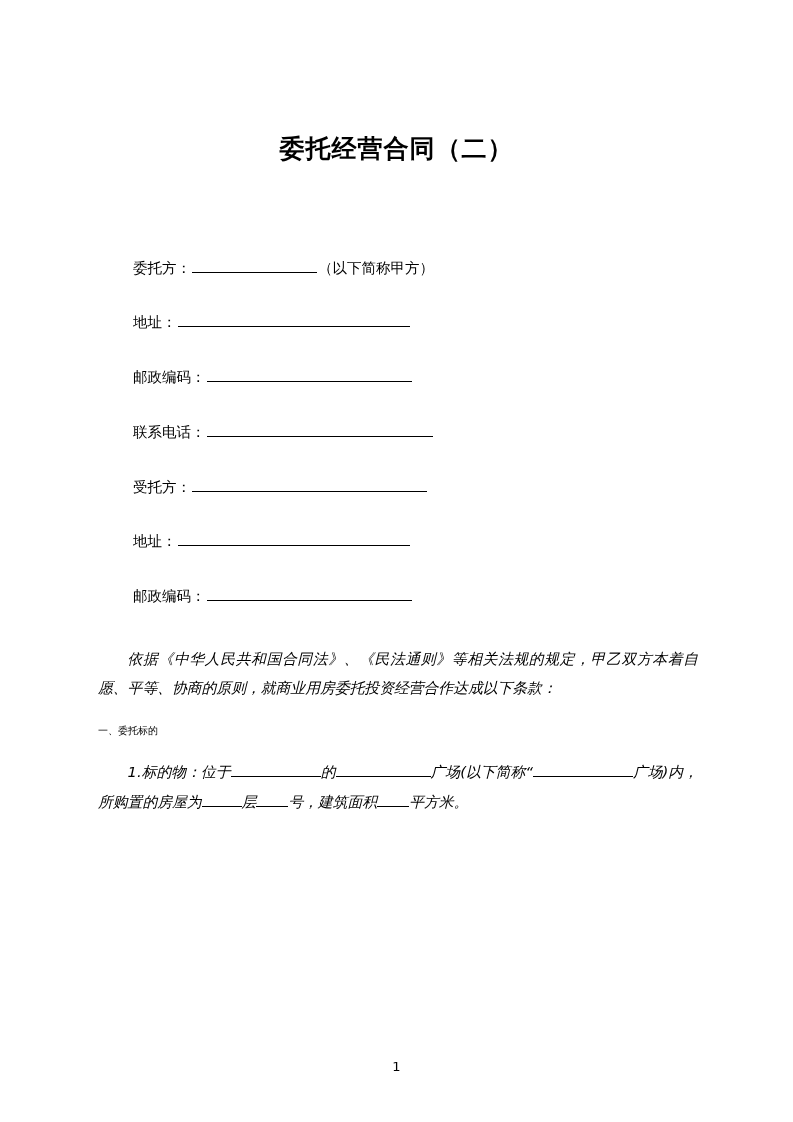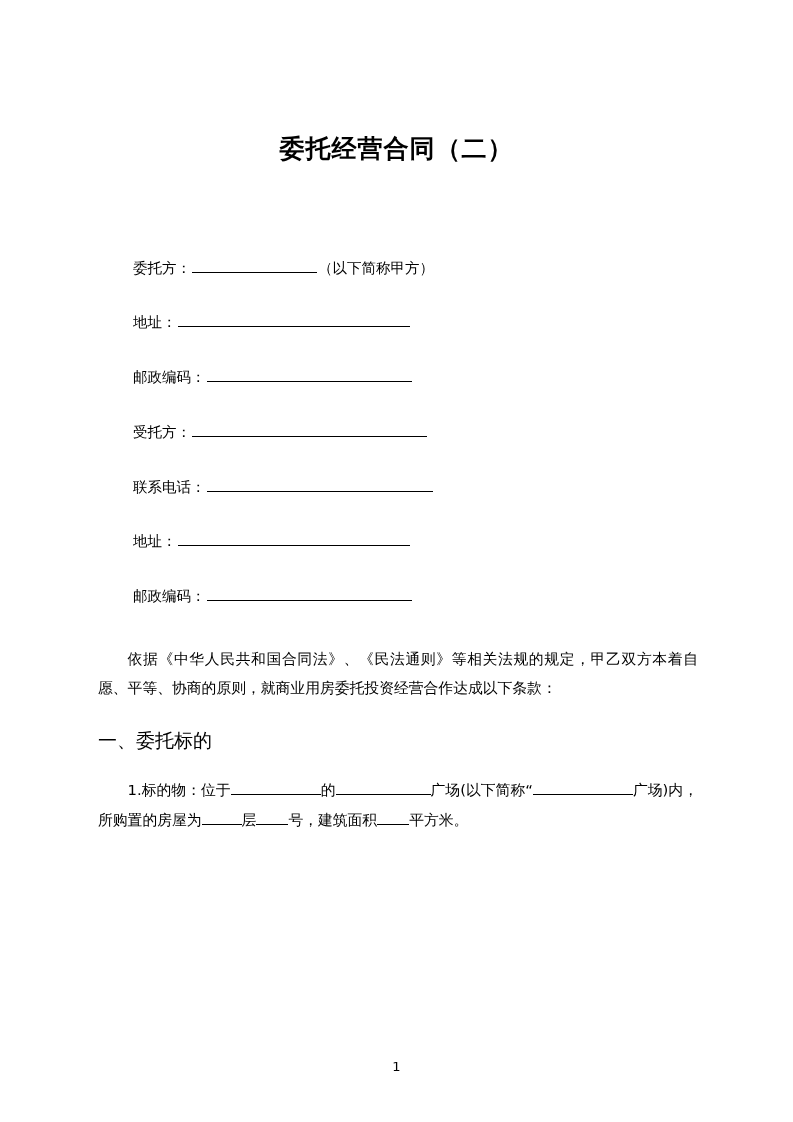--- a/index.html
+++ b/index.html
@@ -58,25 +58,26 @@
     margin-top: 36px;
     padding-left: 98px;
     padding-right: 95px;
     font-size: 14.8px;
     line-height: 2.0;
     text-align: justify;
   }
   .para {
     margin: 0 0 18px 0;
     text-indent: 2em;
+    font-style: italic;
   }
   .heading {
     margin: 0 0 16px 0;
     text-indent: 0;
-    font-size: 19px;
+    font-size: 10px;
     line-height: 2.0;
   }
   .inline-blank {
     display: inline-block;
     border-bottom: 1px solid #000;
     height: 14px;
     vertical-align: baseline;
   }
   .ib-90 { width: 90px; }
   .ib-95 { width: 95px; }
@@ -108,25 +109,25 @@
     <div class="field-line">
       <span>地址：</span><span class="blank b-long"></span>
     </div>
 
     <div class="field-line">
       <span>邮政编码：</span><span class="blank b-mid"></span>
     </div>
 
 
     <div class="field-line">
-      <span>受托方：</span><span class="blank b-mid4"></span>
+      <span>联系电话：</span><span class="blank b-mid3"></span>
     </div>
 
     <div class="field-line">
-      <span>联系电话：</span><span class="blank b-mid3"></span>
+      <span>受托方：</span><span class="blank b-mid4"></span>
     </div>
 
     <div class="field-line">
       <span>地址：</span><span class="blank b-long"></span>
     </div>
 
     <div class="field-line">
       <span>邮政编码：</span><span class="blank b-mid"></span>
     </div>
 

